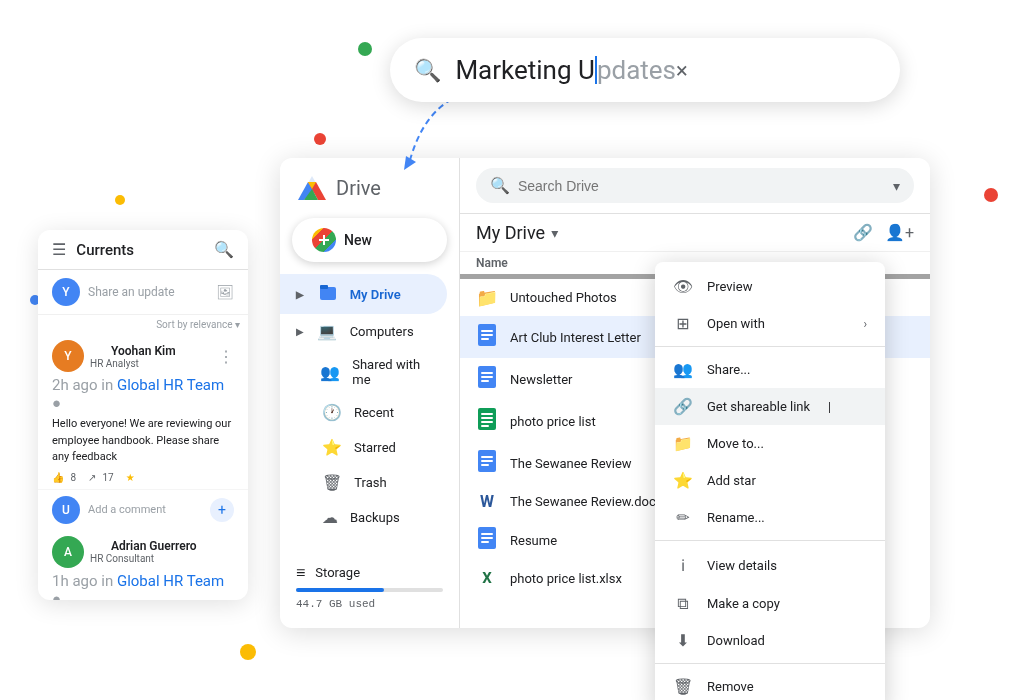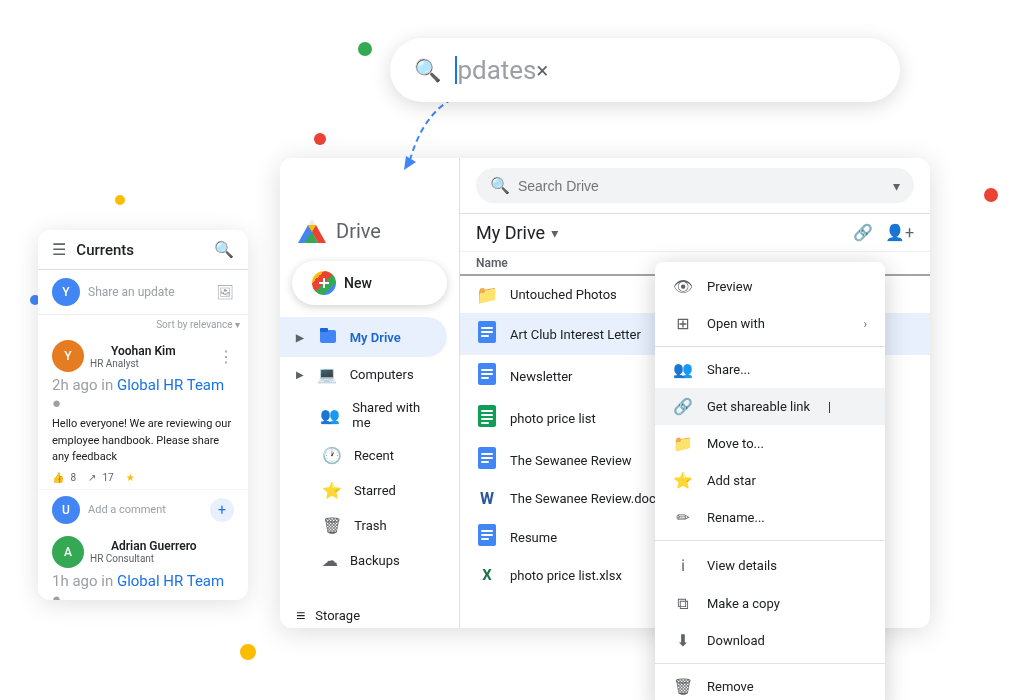--- a/index.html
+++ b/index.html
@@ -233,21 +233,20 @@
       width: 180px;
       border-right: 1px solid #e0e0e0;
       padding: 16px 0;
       flex-shrink: 0;
     }
     .drive-logo {
       display: flex;
       align-items: center;
       gap: 8px;
       padding: 0 16px 16px;
-      margin-top: 43px;
     }
     .drive-logo-text {
       font-size: 20px;
       color: #5f6368;
       font-weight: 400;
     }
     .new-btn {
       display: flex;
       align-items: center;
       gap: 8px;
@@ -384,21 +383,21 @@
       display: flex;
       gap: 12px;
       color: #5f6368;
       font-size: 18px;
     }
     .file-list-header {
       padding: 4px 16px;
       font-size: 12px;
       color: #5f6368;
       font-weight: 600;
-      border-bottom: 2px solid #a3a3a3;
+      border-bottom: 5px solid #a3a3a3;
     }
     .file-list {
       flex: 1;
       overflow-y: auto;
     }
     .file-item {
       display: flex;
       align-items: center;
       padding: 8px 16px;
       font-size: 13px;
@@ -475,20 +474,21 @@
 <div class="dot" style="left:829px;top:514px;width:18px;height:18px;background:#1a73e8;"></div>
 <div class="dot" style="left:771px;top:588px;width:88px;height:88px;background:#34a853;"></div>
 
 <svg style="position:absolute;top:80px;left:390px;width:110px;height:100px;z-index:50;">
   <path d="M 100 10 Q 40 10 20 80" stroke="#4285f4" stroke-width="2" fill="none" stroke-dasharray="6,4"></path>
   <polygon points="16,76 14,90 26,82" fill="#4285f4"></polygon>
 </svg>
 
 <div class="search-overlay">
   <span class="search-icon-svg">🔍</span>
+  <span style="font-size:26px;color:#202124;">Marketing U</span>
     <span class="cursor-line"></span>
     <span style="font-size:26px;color:#9aa0a6;">pdates</span>
   <span class="close-btn">×</span>
 </div>
 
 <div class="currents-panel">
   <div class="currents-header">
     <div class="currents-header-left">
       <span style="font-size:16px;color:#5f6368;">☰</span>
       <span class="currents-title">Currents</span>

